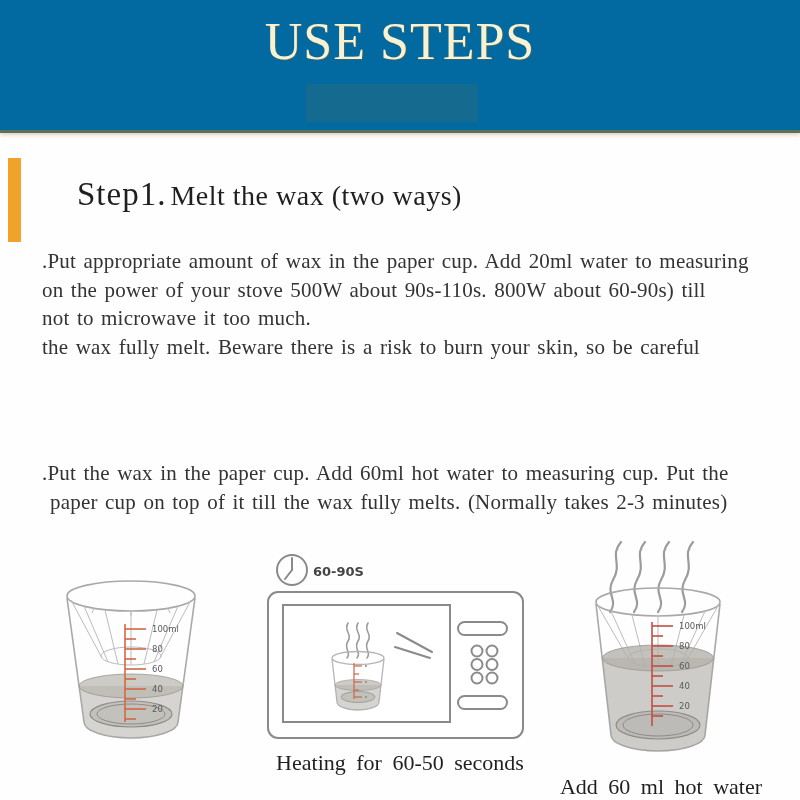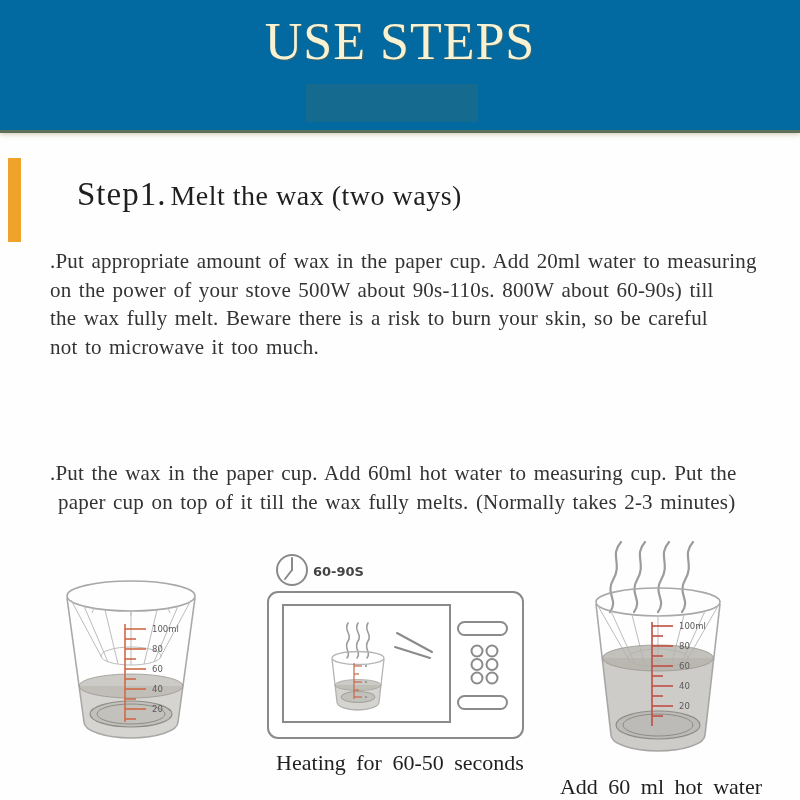--- a/index.html
+++ b/index.html
@@ -36,21 +36,21 @@
   .step-bar { position:absolute; left:8px; top:158px; width:13px; height:84px; background:#F0A32B; }
   .step-heading {
     position:absolute; left:35px; top:176px;
     display:flex; align-items:baseline; gap:4px;
     color:#1f1f1f; white-space:nowrap;margin-left:42px;
   }
   .step-label { font-size:33px; letter-spacing:1px; }
   .step-sub   { font-size:28px; letter-spacing:0.5px; }
 
   
-  .para { position:absolute; left:42px; color:#333333;margin-left:8px; }
+  .para { position:absolute; left:42px; color:#333333; }
   .para .line { white-space:nowrap; font-size:21px; line-height:28.6px; word-spacing:2px; letter-spacing:0.2px; }
   .para-1 { top:247px; width:740px; }
   .para-2 { top:459px; width:740px; }
   .para-2 .line:nth-child(2) { padding-left:8px; }
 
   
   .fig { position:absolute; }
   .fig-cold  { left:30px;  top:556px; width:220px; height:190px; }
   .fig-micro { left:255px; top:545px; width:290px; height:235px; }
   .fig-hot   { left:555px; top:540px; width:220px; height:215px; }
@@ -80,22 +80,22 @@
 
   <div class="step-bar"></div>
   <div class="step-heading">
     <span class="step-label">Step1.</span>
     <span class="step-sub">Melt the wax (two ways)</span>
   </div>
 
   <div class="para para-1">
     <div class="line">.Put appropriate amount of wax in the paper cup. Add 20ml water to measuring</div>
     <div class="line">on the power of your stove 500W about 90s-110s. 800W about 60-90s) till</div>
+    <div class="line">not to microwave it too much.</div>
     <div class="line">the wax fully melt. Beware there is a risk to burn your skin, so be careful</div>
-    <div class="line">not to microwave it too much.</div>
   </div>
 
   <div class="para para-2">
     <div class="line">.Put the wax in the paper cup. Add 60ml hot water to measuring cup. Put the</div>
     <div class="line">paper cup on top of it till the wax fully melts. (Normally takes 2-3 minutes)</div>
   </div>
 
   <svg class="fig fig-cold" viewBox="0 0 220 190">
 
     <g stroke="#a8a8a8" stroke-width="1.6" fill="none">

